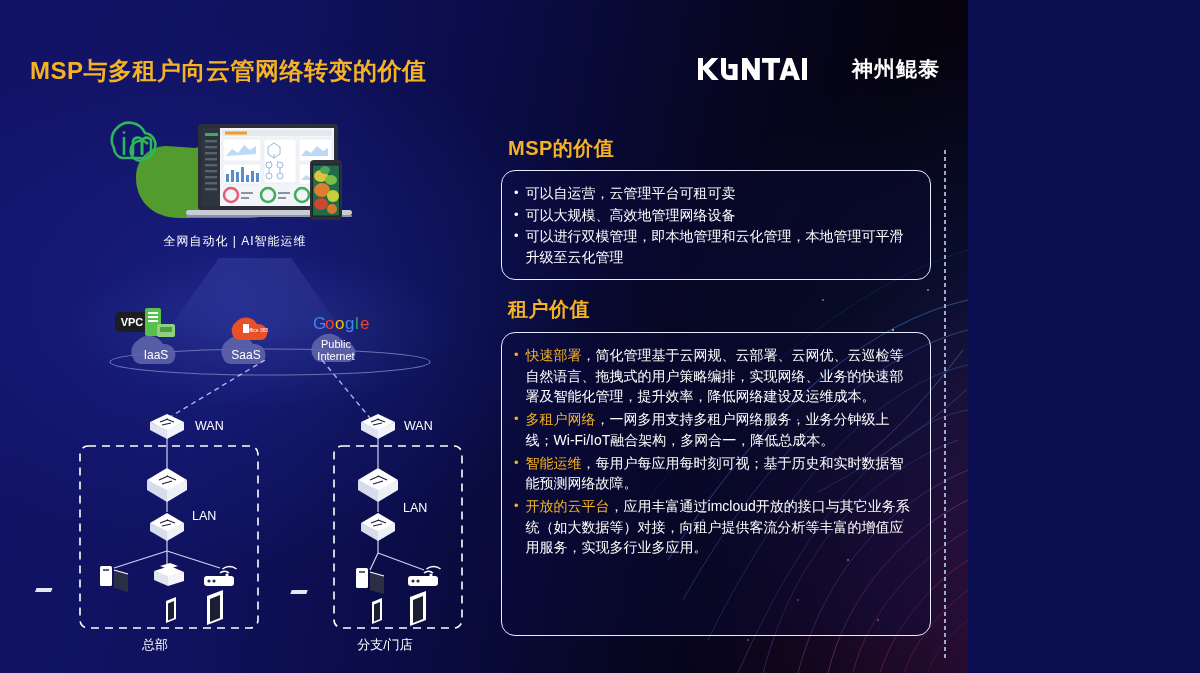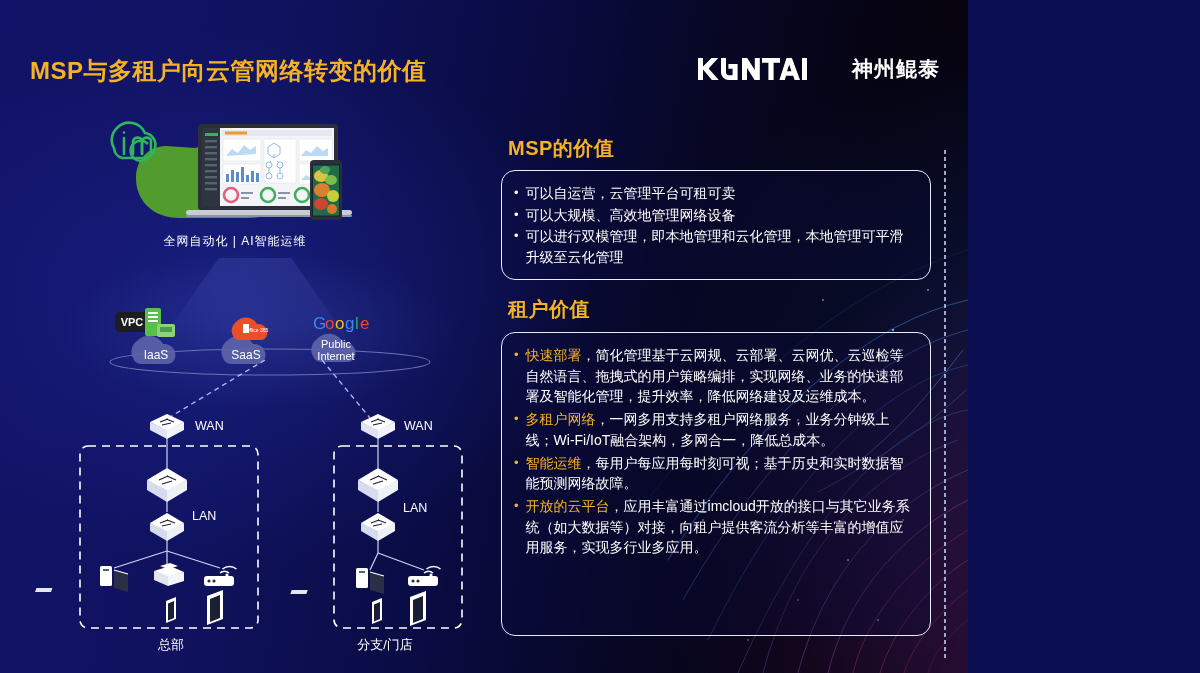--- a/index.html
+++ b/index.html
@@ -378,21 +378,21 @@
 
     <g>
       <path d="M104 193 l10 -4 v22 l-10 4 Z" fill="#ffffff"></path>
       <path d="M106 195.5 l6 -2.5 v17 l-6 2.5 Z" fill="#1b1f34"></path>
     </g>
     <g>
       <path d="M145 188 l16 -6 v29 l-16 6 Z" fill="#ffffff"></path>
       <path d="M148 191 l10 -4 v23 l-10 4 Z" fill="#1b1f34"></path>
     </g>
   </svg>
-  <div class="sitelabel" style="left:116px;top:636px;">总部</div>
+  <div class="sitelabel" style="left:100px;top:636px;">总部</div>
 
   <svg style="position:absolute;left:312px;top:408px;" width="180" height="225" viewBox="0 0 180 225">
     <rect x="22" y="38" width="128" height="182" rx="8" fill="none" stroke="#ffffff" stroke-width="1.6" stroke-dasharray="8 6"></rect>
     <g stroke="#cfd4f0" stroke-width="1.2" fill="none">
       <path d="M66 28 V 60"></path>
       <path d="M66 86 V 104"></path>
       <path d="M66 128 V 145"></path>
       <path d="M66 145 L 58 162"></path>
       <path d="M66 145 L 112 162"></path>
     </g>

